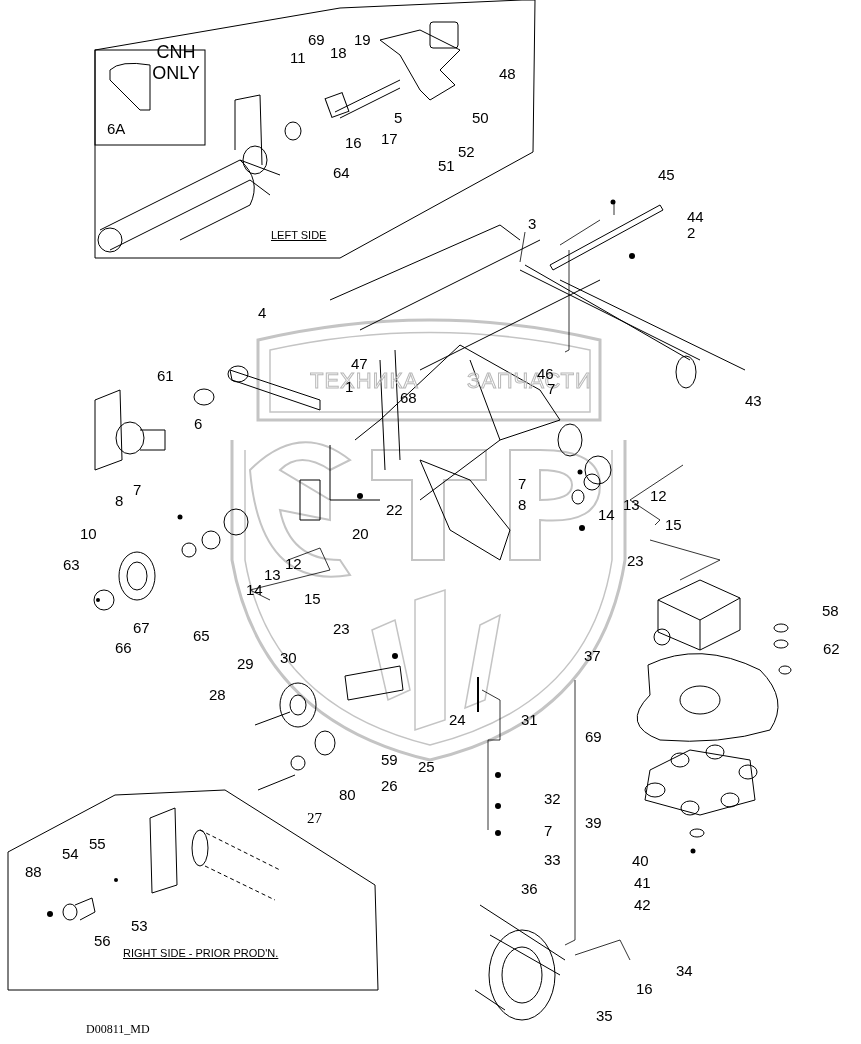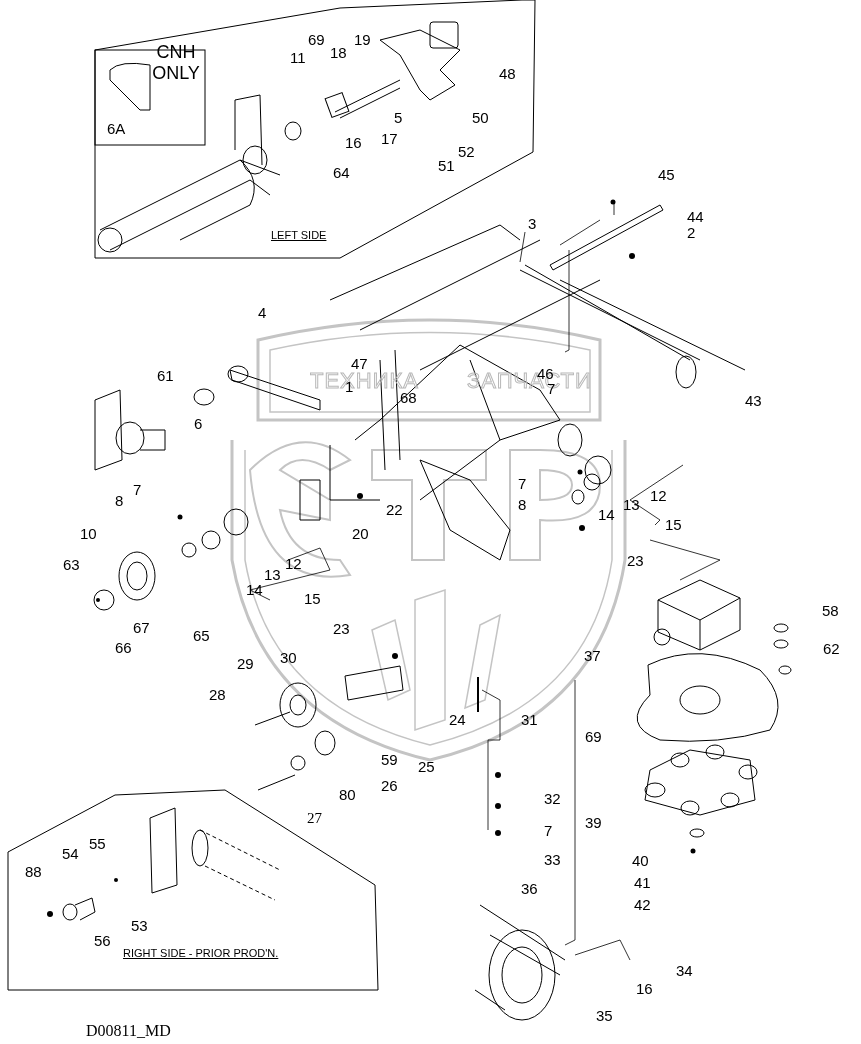--- a/index.html
+++ b/index.html
@@ -2,21 +2,21 @@
 <html><head>
 <meta charset="utf-8">
 <style>
   html, body { margin: 0; padding: 0; background: #ffffff; }
   body { width: 861px; height: 1044px; position: relative; overflow: hidden;
          font-family: "Liberation Sans", sans-serif; color: #000; }
   #canvas { position: absolute; left: 0; top: 0; width: 861px; height: 1044px; }
   .callout { position: absolute; font-size: 15px; line-height: 15px; white-space: nowrap; }
   .caption { position: absolute; font-size: 11px; text-decoration: underline; white-space: nowrap; }
   .inset-note { position: absolute; font-size: 18px; line-height: 21px; text-align: center; }
-  .drawing-id { position: absolute; font-family: "Liberation Serif", serif; font-size: 16px; }
+  .drawing-id { position: absolute; font-family: "Liberation Serif", serif; font-size: 12px; }
   .wm-text { position: absolute; font-size: 22px; color: transparent;
              -webkit-text-stroke: 1px #b8b8b8; letter-spacing: 1px; white-space: nowrap; }
 </style>
 </head>
 <body>
 
 <svg id="canvas" viewBox="0 0 861 1044" xmlns="http://www.w3.org/2000/svg">
 
   <g fill="none" stroke="#c4c4c4" stroke-width="3">
     <path d="M258 340 Q430 300 600 340 L600 420 L258 420 Z"></path>

